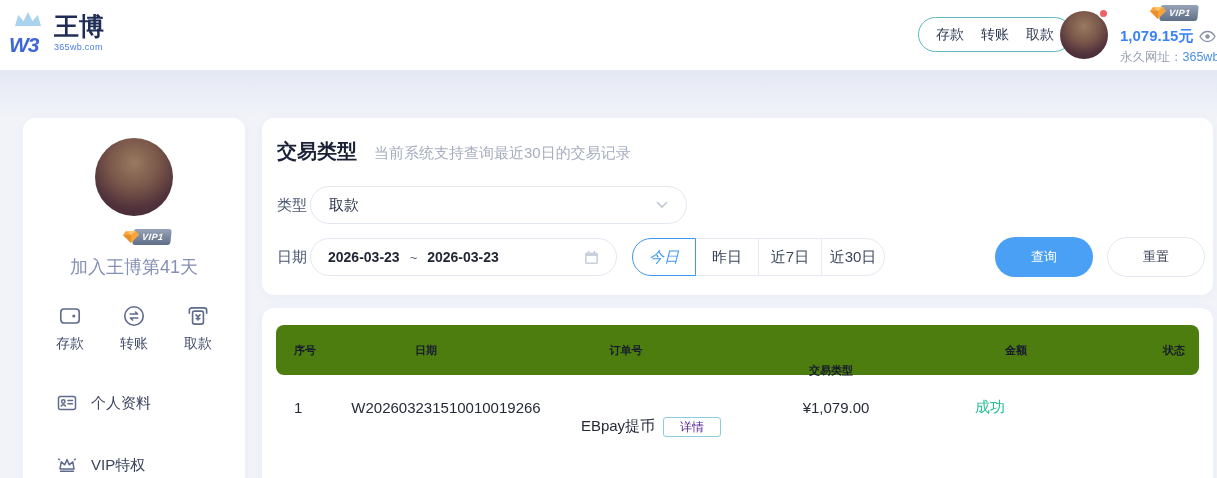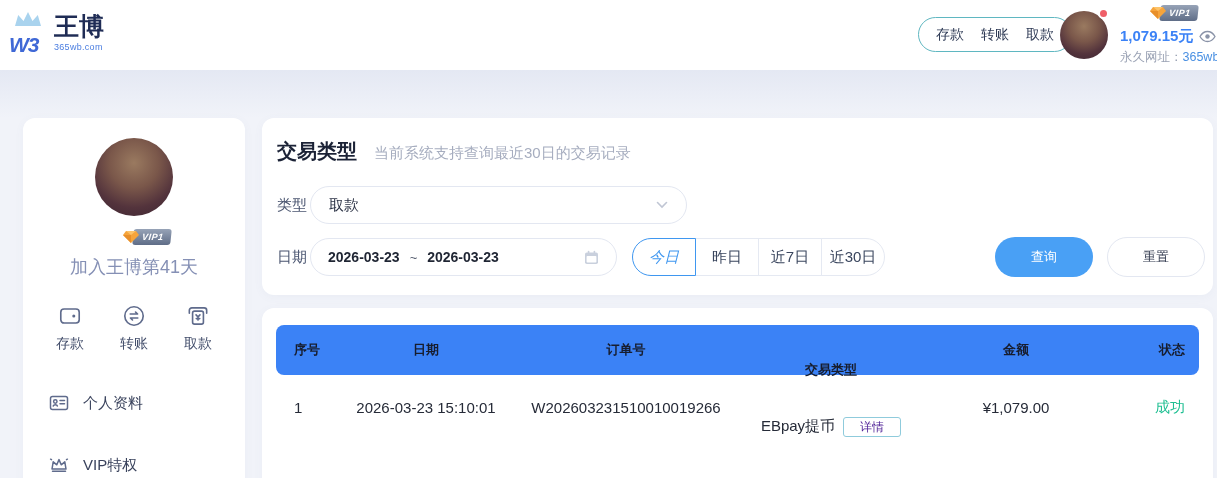--- a/index.html
+++ b/index.html
@@ -44,21 +44,21 @@
 
   
   #sidebar { left:23px; top:118px; width:222px; height:380px; }
   .side-avatar { width:78px; height:78px; border-radius:50%; margin:20px auto 0;
       background:radial-gradient(circle at 50% 32%, #9a7a60 0%, #7a574a 38%, #53333c 68%, #3a2430 100%); }
   .side-vip { display:flex; justify-content:center; margin-top:13px; transform:translateX(13px); }
   .join { font-size:18px; color:#8590b5; text-align:center; margin-top:10px; }
   .quick-links { display:flex; justify-content:space-between; padding:0 33px; margin-top:24px; }
   .ql { display:flex; flex-direction:column; align-items:center; gap:6px; cursor:pointer; }
   .ql-label { font-size:14px; color:#434e6b; }
-  .menu-item { display:flex; align-items:center; gap:12px; padding-left:24px; margin-top:38px; cursor:pointer; }
+  .menu-item { display:flex; align-items:center; gap:12px; padding-left:32px; margin-top:38px; cursor:pointer; }
   .menu-label { font-size:15px; color:#39425c; }
 
   
   #filter-card { left:262px; top:118px; width:951px; height:177px; }
   .title-row { position:absolute; left:15px; top:20px; display:flex; align-items:baseline; gap:17px; }
   .page-title { font-size:20px; font-weight:700; color:#1b2236; }
   .page-subtitle { font-size:15px; color:#a6adbf; }
   .field-label { position:absolute; left:15px; font-size:15px; color:#4a5570; line-height:38px; }
   .field { position:absolute; height:38px; border:1px solid #e3e7f1; border-radius:19px; background:#fff;
       display:flex; align-items:center; cursor:pointer; }
@@ -75,22 +75,22 @@
   .seg-btn:last-child { border-radius:0 19px 19px 0; }
   .seg-btn.active { border-color:#3f97f0; color:#3f97f0; z-index:2; }
   .btn { position:absolute; top:119px; width:98px; height:40px; border-radius:20px; display:flex; align-items:center;
       justify-content:center; font-size:13px; cursor:pointer; }
   #search-btn { left:733px; background:#49a0f5; color:#fff; }
   #reset-btn { left:845px; background:#fff; border:1px solid #e3e7f1; color:#333b4f; }
 
   
   #table-card { left:262px; top:308px; width:951px; height:200px; }
   .table { position:absolute; left:14px; right:14px; top:17px; }
-  .thead { display:flex; height:50px; background:#3b82f6; border-radius:8px; align-items:center;
-      font-weight:700; font-size:13px; color:#171d2e; }
+  .thead { display:flex; height:50px; background:#4d7c0f; border-radius:8px; align-items:center;
+      font-weight:700; font-size:11px; color:#171d2e; }
   .trow { display:flex; height:64px; align-items:center; font-size:15px; color:#262b38; }
   .c0 { width:60px; padding-left:18px; text-align:left; }
   .c1 { width:180px; text-align:center; }
   .c2 { width:220px; text-align:center; }
   .c3 { width:190px; text-align:center; display:flex; justify-content:center; align-items:center;margin-top:40px; }
   .c4 { width:180px; text-align:center; }
   .c5 { width:93px; text-align:right; padding-right:14px; }
   .detail-tag { margin-left:8px; border:1px solid #8fcbdc; color:#4c1d95; font-size:12px; padding:2px 16px;
       border-radius:3px; line-height:1.2; cursor:pointer; white-space:nowrap; }
   .status-success { color:#1fbf92; }
@@ -260,21 +260,20 @@
       <div class="thead">
         <div class="c0">序号</div>
         <div class="c1">日期</div>
         <div class="c2">订单号</div>
         <div class="c3">交易类型</div>
         <div class="c4">金额</div>
         <div class="c5">状态</div>
       </div>
       <div class="trow">
         <div class="c0">1</div>
-        <div class="c1">2026-03-23 15:10:01</div>
         <div class="c2">W202603231510010019266</div>
         <div class="c3">
           <span>EBpay提币</span>
           <span class="detail-tag">详情</span>
         </div>
         <div class="c4">¥1,079.00</div>
         <div class="c5 status-success">成功</div>
       </div>
     </div>
   </div>

